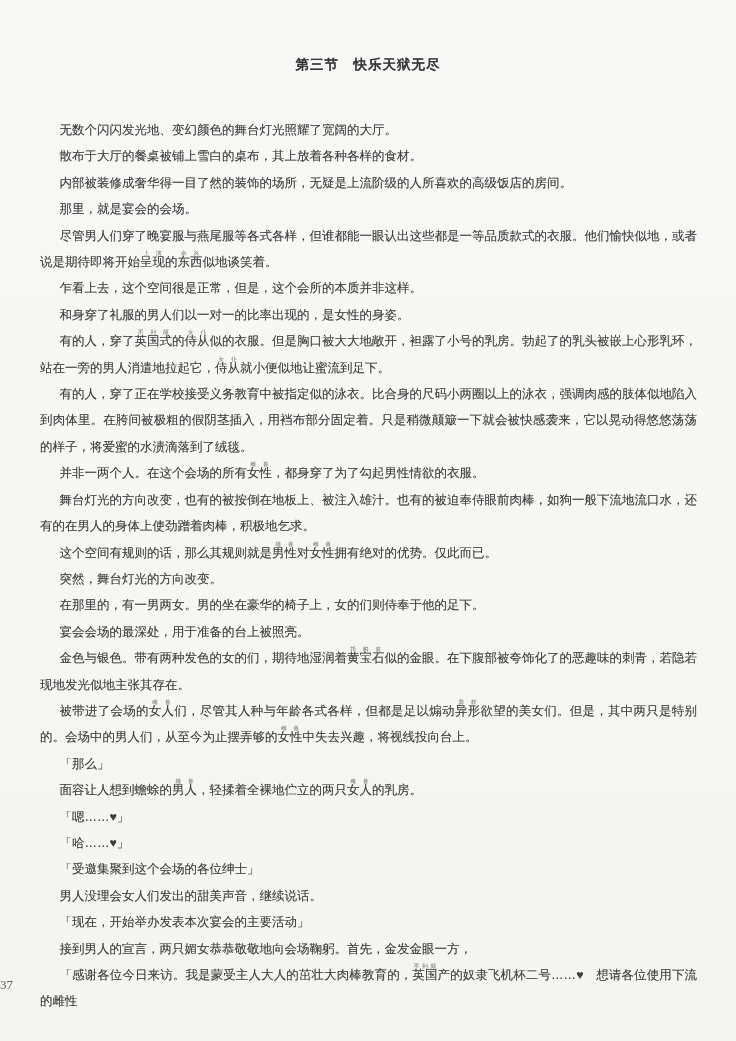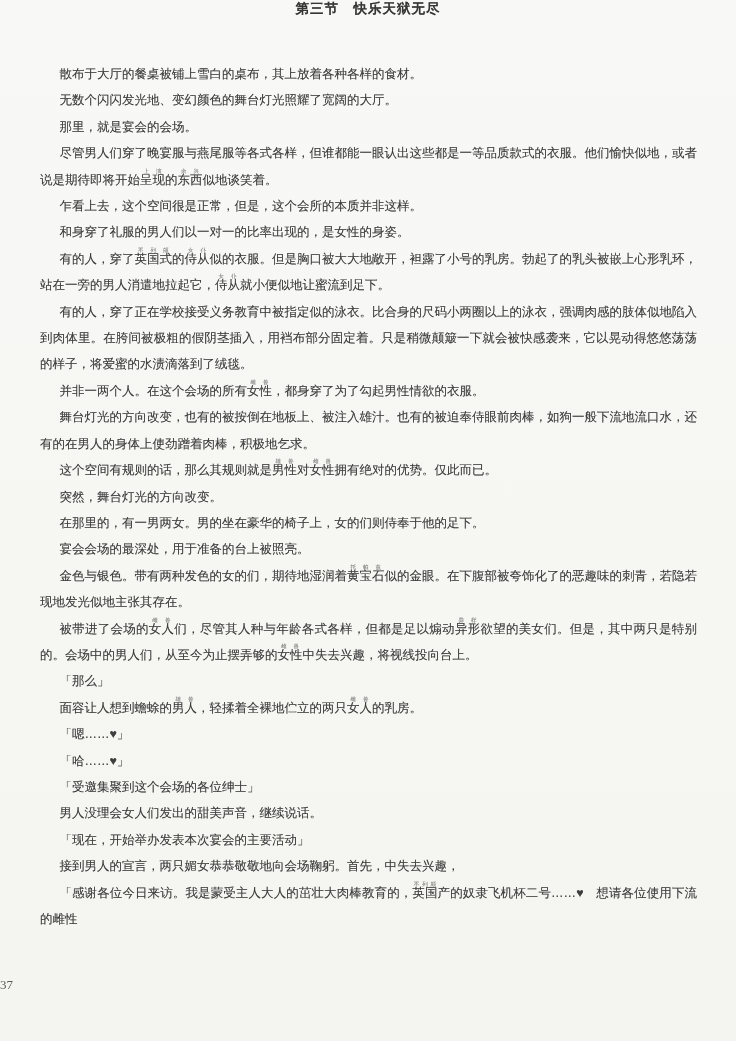--- a/index.html
+++ b/index.html
@@ -7,20 +7,21 @@
     position: relative;
     width: 736px;
     height: 1041px;
     box-sizing: border-box;
     background: linear-gradient(180deg, #f8f8f6 0%, #f6f6f3 60%, #f4f4f1 100%);
     font-family: "Liberation Sans", sans-serif;
     color: #3c3c3c;
     overflow: hidden;
   }
   .title {
+    padding-top: 56px;
     text-align: center;
     font-size: 13.5px;
     font-weight: bold;
     letter-spacing: 1px;
     color: #363636;
     text-shadow: 0 0 0.6px rgba(70,70,70,0.55);
   }
   .body-text {
     margin: 43px 39px 0 40px;
     font-size: 12.5px;
@@ -51,22 +52,23 @@
     font-size: 13px;
     color: #5a5a5a;
   }
 </style>
 </head>
 <body>
 
 <div class="page">
   <div class="title">第三节　快乐天狱无尽</div>
   <div class="body-text">
+      <p>无数个闪闪发光地、变幻颜色的舞台灯光照耀了宽阔的大厅。</p>
       <p>散布于大厅的餐桌被铺上雪白的桌布，其上放着各种各样的食材。</p>
-      <p>无数个闪闪发光地、变幻颜色的舞台灯光照耀了宽阔的大厅。</p>
+      <p>内部被装修成奢华得一目了然的装饰的场所，无疑是上流阶级的人所喜欢的高级饭店的房间。</p>
       <p>那里，就是宴会的会场。</p>
       <p>尽管男人们穿了晚宴服与燕尾服等各式各样，但谁都能一眼认出这些都是一等品质款式的衣服。他们愉快似地，或者说是期待即将开始<ruby>呈现<rt>上演</rt></ruby>的<ruby>东西<rt>余兴</rt></ruby>似地谈笑着。</p>
       <p>乍看上去，这个空间很是正常，但是，这个会所的本质并非这样。</p>
       <p>和身穿了礼服的男人们以一对一的比率出现的，是女性的身姿。</p>
       <p>有的人，穿了<ruby>英国式<rt>不列颠</rt></ruby>的<ruby>侍从<rt>女仆</rt></ruby>似的衣服。但是胸口被大大地敞开，袒露了小号的乳房。勃起了的乳头被嵌上心形乳环，站在一旁的男人消遣地拉起它，<ruby>侍从<rt>女仆</rt></ruby>就小便似地让蜜流到足下。</p>
       <p>有的人，穿了正在学校接受义务教育中被指定似的泳衣。比合身的尺码小两圈以上的泳衣，强调肉感的肢体似地陷入到肉体里。在胯间被极粗的假阴茎插入，用裆布部分固定着。只是稍微颠簸一下就会被快感袭来，它以晃动得悠悠荡荡的样子，将爱蜜的水渍滴落到了绒毯。</p>
       <p>并非一两个人。在这个会场的所有<ruby>女性<rt>雌兽</rt></ruby>，都身穿了为了勾起男性情欲的衣服。</p>
       <p>舞台灯光的方向改变，也有的被按倒在地板上、被注入雄汁。也有的被迫奉侍眼前肉棒，如狗一般下流地流口水，还有的在男人的身体上使劲蹭着肉棒，积极地乞求。</p>
       <p>这个空间有规则的话，那么其规则就是<ruby>男性<rt>雄兽</rt></ruby>对<ruby>女性<rt>雌兽</rt></ruby>拥有绝对的优势。仅此而已。</p>
       <p>突然，舞台灯光的方向改变。</p>
@@ -74,17 +76,17 @@
       <p>宴会会场的最深处，用于准备的台上被照亮。</p>
       <p>金色与银色。带有两种发色的女的们，期待地湿润着<ruby>黄宝石<rt>托帕兹</rt></ruby>似的金眼。在下腹部被夸饰化了的恶趣味的刺青，若隐若现地发光似地主张其存在。</p>
       <p>被带进了会场的<ruby>女人<rt>雌兽</rt></ruby>们，尽管其人种与年龄各式各样，但都是足以煽动<ruby>异形<rt>异样</rt></ruby>欲望的美女们。但是，其中两只是特别的。会场中的男人们，从至今为止摆弄够的<ruby>女性<rt>雌兽</rt></ruby>中失去兴趣，将视线投向台上。</p>
       <p>「那么」</p>
       <p>面容让人想到蟾蜍的<ruby>男人<rt>雄兽</rt></ruby>，轻揉着全裸地伫立的两只<ruby>女人<rt>雌兽</rt></ruby>的乳房。</p>
       <p>「嗯……♥」</p>
       <p>「哈……♥」</p>
       <p>「受邀集聚到这个会场的各位绅士」</p>
       <p>男人没理会女人们发出的甜美声音，继续说话。</p>
       <p>「现在，开始举办发表本次宴会的主要活动」</p>
-      <p>接到男人的宣言，两只媚女恭恭敬敬地向会场鞠躬。首先，中失去兴趣，</p>
+      <p>接到男人的宣言，两只媚女恭恭敬敬地向会场鞠躬。首先，金发金眼一方，</p>
       <p>「感谢各位今日来访。我是蒙受主人大人的茁壮大肉棒教育的，<ruby>英国<rt>不列颠</rt></ruby>产的奴隶飞机杯二号……♥　想请各位使用下流的雌性</p>
     </div>
   <div class="page-number">37</div>
 </div>
 
 </body></html>

